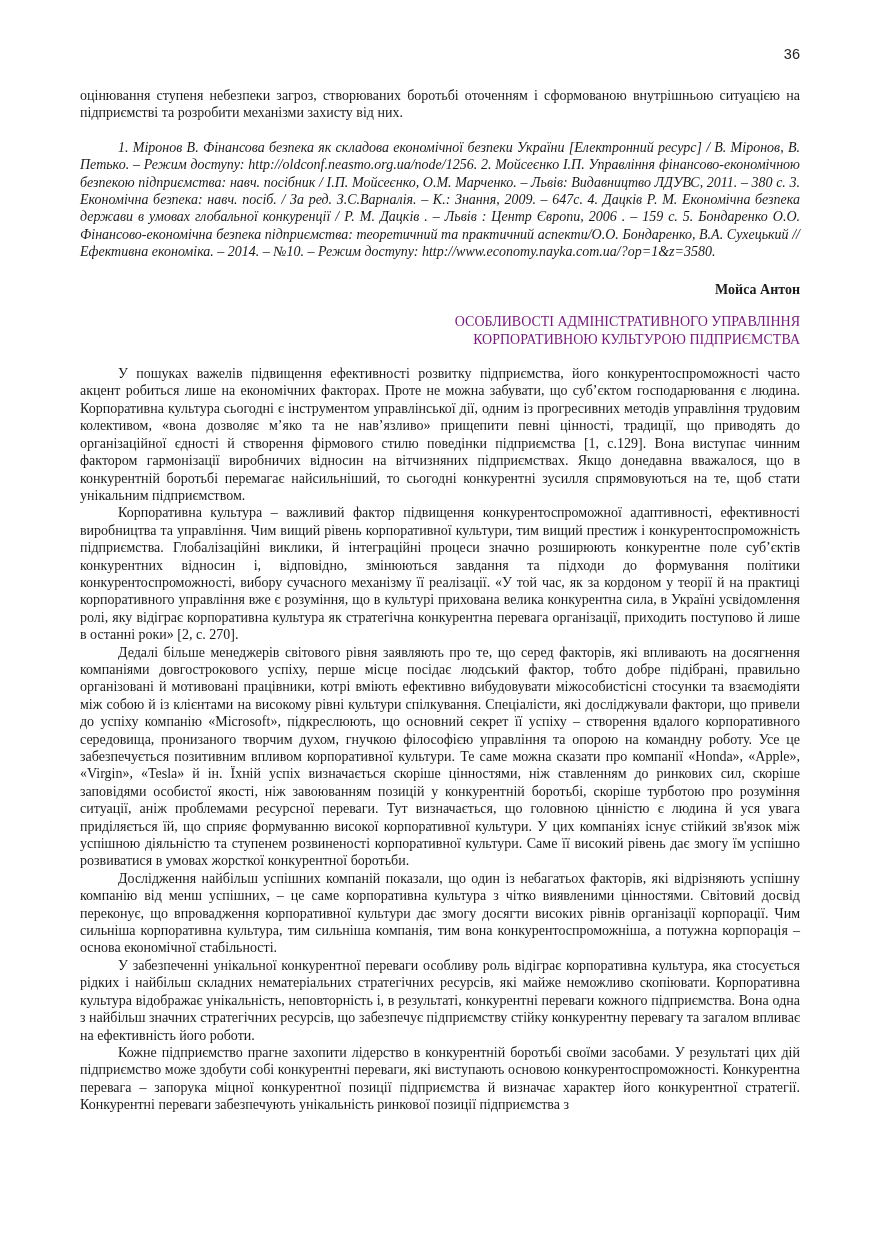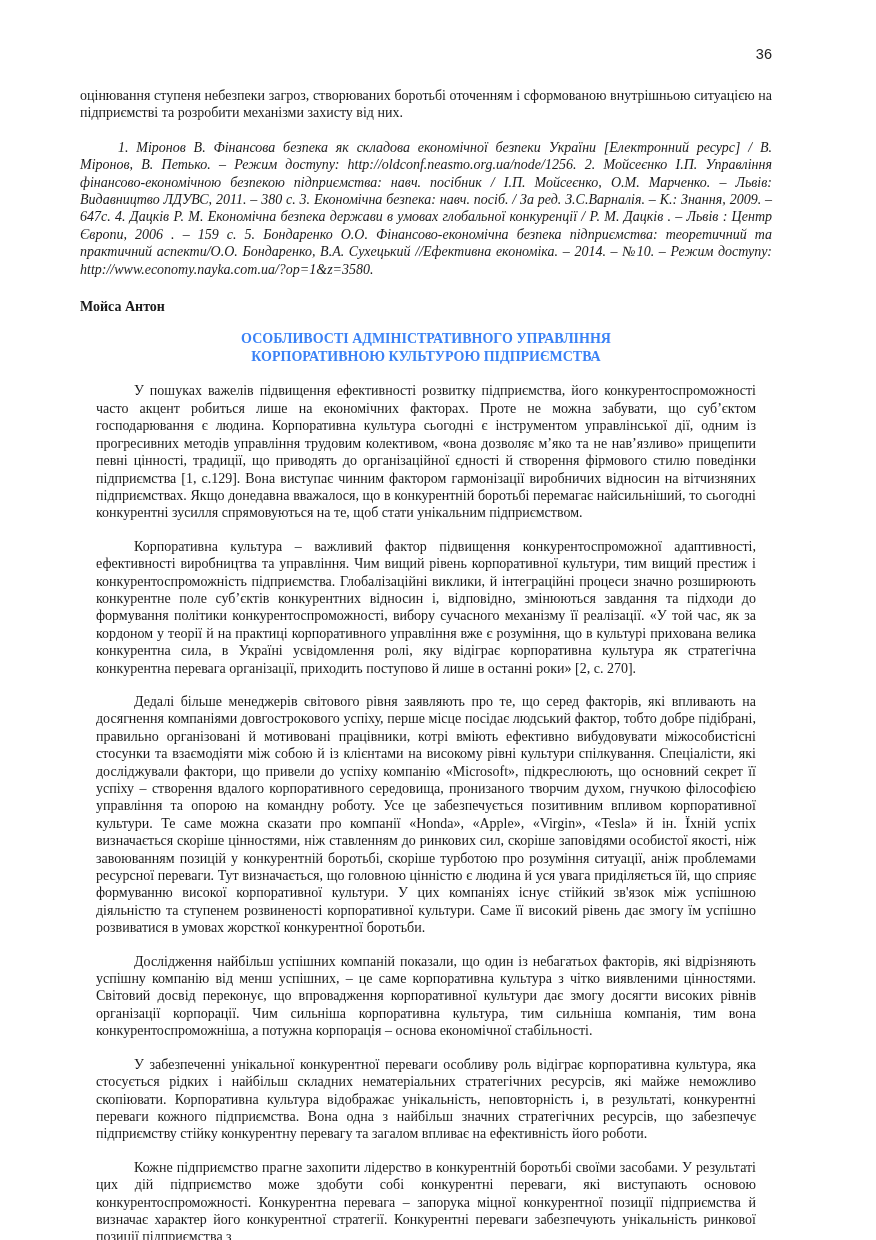--- a/index.html
+++ b/index.html
@@ -5,21 +5,21 @@
   html, body {
     margin: 0;
     padding: 0;
     background: #ffffff;
   }
   .page {
     position: relative;
     width: 876px;
     height: 1240px;
     box-sizing: border-box;
-    padding: 46px 104px 40px 80px;
+    padding: 46px 76px 40px 80px;
     background: #ffffff;
     color: #1a1a1a;
     font-family: "Liberation Serif", "DejaVu Serif", serif;
     font-size: 14px;
     line-height: 17.4px;
     overflow: hidden;
   }
   .page-number {
     text-align: right;
     font-family: "Liberation Sans", "DejaVu Sans", sans-serif;
@@ -32,38 +32,38 @@
     text-align: justify;
   }
   .references {
     margin: 17px 0 0 0;
     font-style: italic;
     text-align: justify;
     text-indent: 38px;
   }
   .byline {
     margin-top: 20px;
-    text-align: left;
+    text-align: right;
   }
   .byline .author {
     font-weight: bold;
   }
   .article-title {
     margin: 15px 0 0 0;
-    text-align: center;
+    text-align: right;
     font-size: 14px;
-    font-weight: bold;
+    font-weight: normal;
     line-height: 18px;
-    color: #3b82f6;
+    color: #701a75;
   }
   .body-text {
     margin-top: 16px;
   }
   .body-text p {
-    margin: 16px;
+    margin: 0;
     text-align: justify;
     text-indent: 38px;
   }
 </style>
 </head>
 <body>
 
 <div class="page">
 
   <div class="page-number">36</div>

